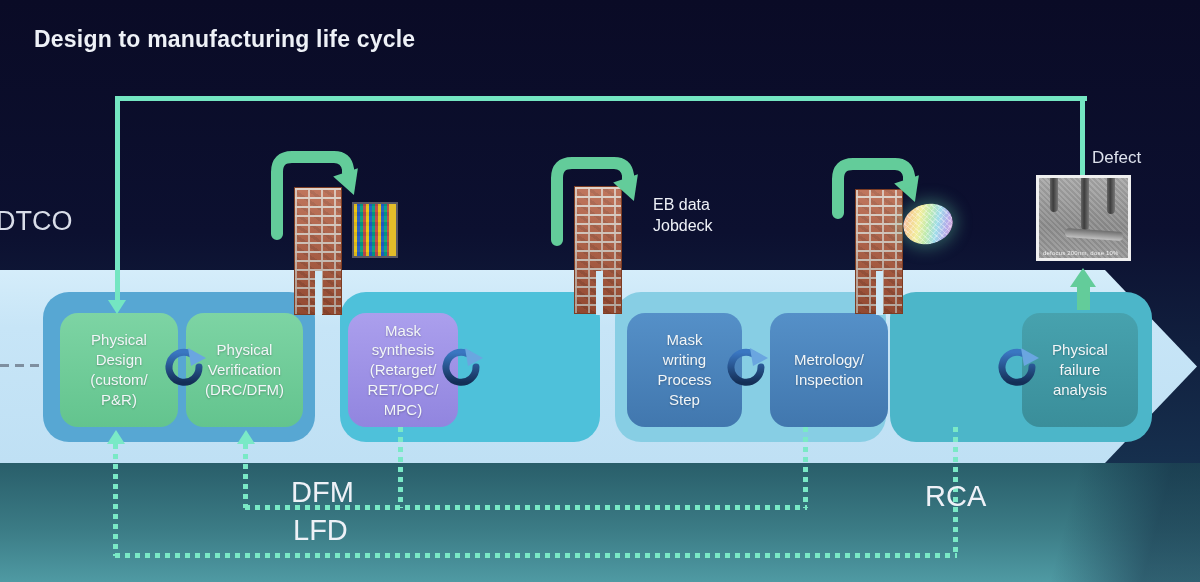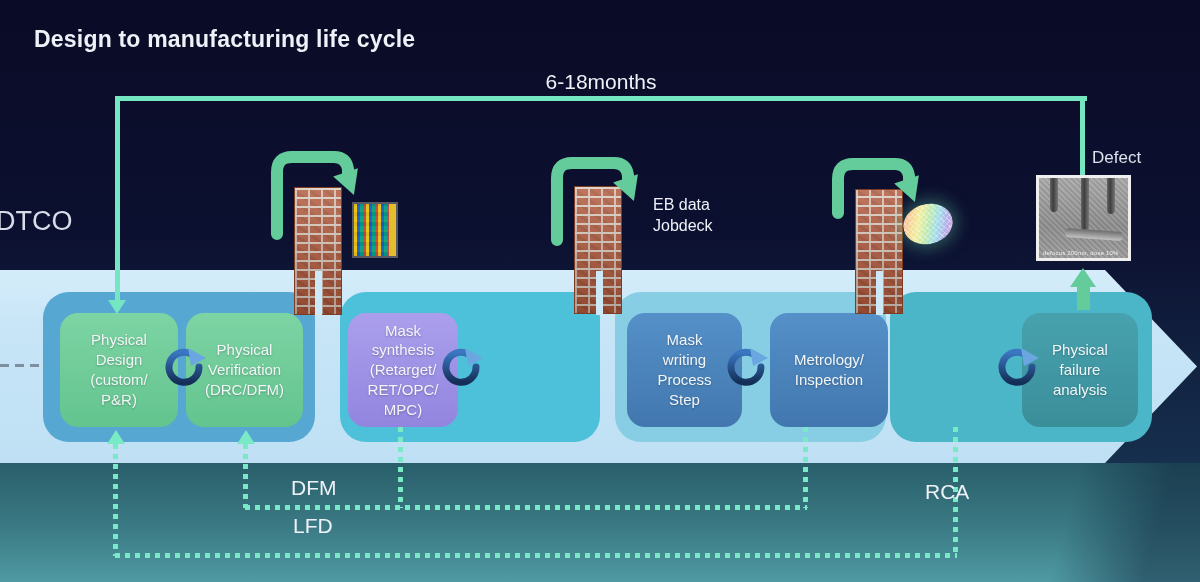--- a/index.html
+++ b/index.html
@@ -121,21 +121,21 @@
     background:linear-gradient(180deg,#6d6d6d,#c2c2c2);border-radius:4px;}
   .sem-cap{position:absolute;left:4px;bottom:2px;font-size:6px;color:#f2f2f2;letter-spacing:0.2px;}
 
   
   .t{position:absolute;color:#eef1f7;z-index:6;}
   .title{left:34px;top:26px;font-size:23px;font-weight:bold;letter-spacing:0.2px;}
   .months{left:117px;top:70px;width:968px;text-align:center;font-size:21px;}
   .dtco{left:-4px;top:206px;font-size:27px;color:#d9dde9;}
   .ebdata{left:653px;top:195px;font-size:16px;line-height:1.3;white-space:pre-line;}
   .defect{left:1092px;top:148px;font-size:17px;color:#dde1ec;}
-  .fb{font-size:21px;}
+  .fb{font-size:29px;}
   .dfm-l{left:291px;top:476px;}
   .lfd-l{left:293px;top:514px;}
   .rca-l{left:925px;top:480px;text-align:center;}
 </style>
 </head>
 <body>
 
 <div id="stage">
   <div class="bg-bottom"></div>
   <div class="corner-shade"></div>
@@ -236,21 +236,20 @@
   <div class="wafer"></div>
   <div class="sem">
     <div class="trench t1"></div>
     <div class="trench t2"></div>
     <div class="trench t3"></div>
     <div class="ridge"></div>
     <div class="sem-cap">defocus 200nm, dose 10%</div>
   </div>
 
   <div class="t title">Design to manufacturing life cycle</div>
-  <div class="t months">6-18months</div>
   <div class="t dtco">DTCO</div>
   <div class="t ebdata">EB data
 Jobdeck</div>
   <div class="t defect">Defect</div>
   <div class="t fb dfm-l">DFM</div>
   <div class="t fb lfd-l">LFD</div>
   <div class="t fb rca-l">RCA</div>
 </div>
 
 </body></html>

